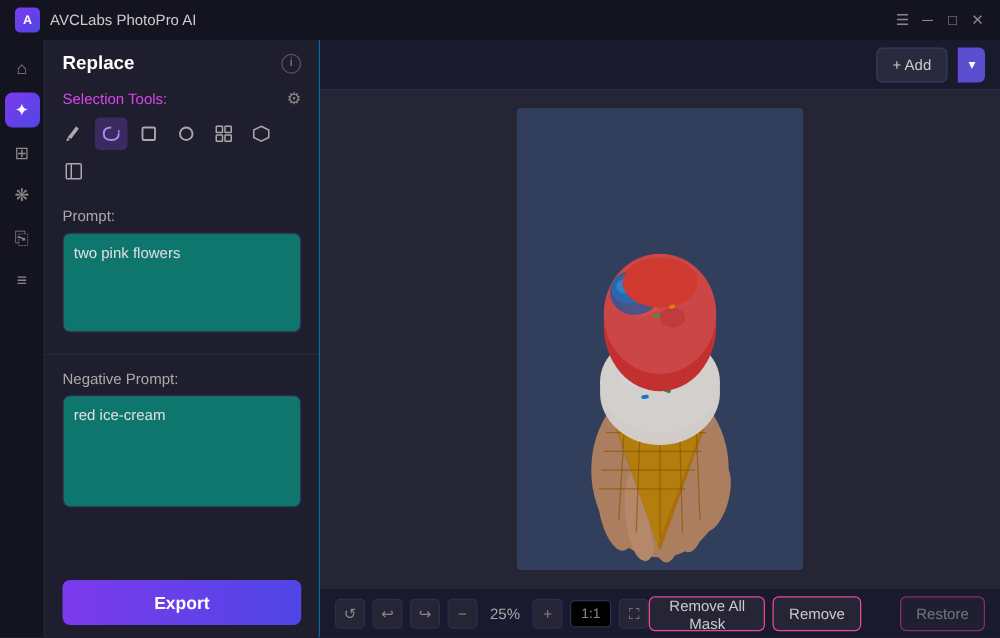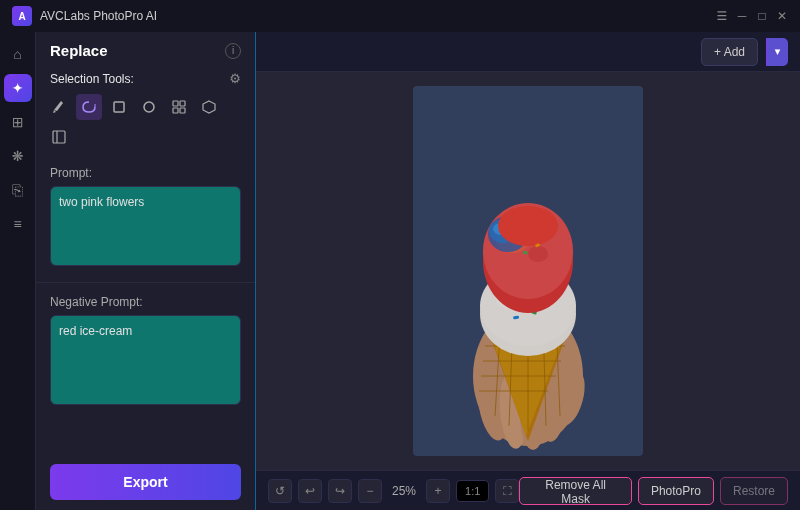--- a/index.html
+++ b/index.html
@@ -132,21 +132,21 @@
 
     
     .selection-tools-header {
       display: flex;
       align-items: center;
       justify-content: space-between;
       padding: 4px 14px 6px;
     }
     .selection-tools-label {
       font-size: 12px;
-      color: #e5e5e5;
+      color: #d946ef;
     }
     .gear-icon {
       color: #888;
       cursor: pointer;
       font-size: 13px;
     }
     .tools-row {
       display: flex;
       align-items: center;
       padding: 2px 10px 10px;
@@ -389,20 +389,21 @@
       background: #252535;
       border: 1px solid #ec4899;
       border-radius: 5px;
       color: #ccc;
       font-size: 12px;
       cursor: pointer;
     }
     .action-btn.disabled {
       opacity: 0.5;
       cursor: default;
+      margin-left: 25px;
     }
   </style>
 </head>
 <body>
 
 <div class="title-bar">
   <div class="title-bar-left">
     <div class="app-logo">A</div>
     <span class="title-bar-title">AVCLabs PhotoPro AI</span>
   </div>
@@ -572,18 +573,18 @@
         <button class="ctrl-btn" title="Undo">↩</button>
         <button class="ctrl-btn" title="Redo">↪</button>
         <button class="ctrl-btn" title="Zoom Out">−</button>
         <span class="zoom-text">25%</span>
         <button class="ctrl-btn" title="Zoom In">+</button>
         <button class="ratio-btn">1:1</button>
         <button class="fit-btn" title="Fit to Screen">⛶</button>
       </div>
       <div class="bottom-right">
         <button class="action-btn">Remove All Mask</button>
-        <button class="action-btn">PhotoPro</button>
+        <button class="action-btn">Remove</button>
         <button class="action-btn disabled">Restore</button>
       </div>
     </div>
   </div>
 </div>
 
 </body></html>

